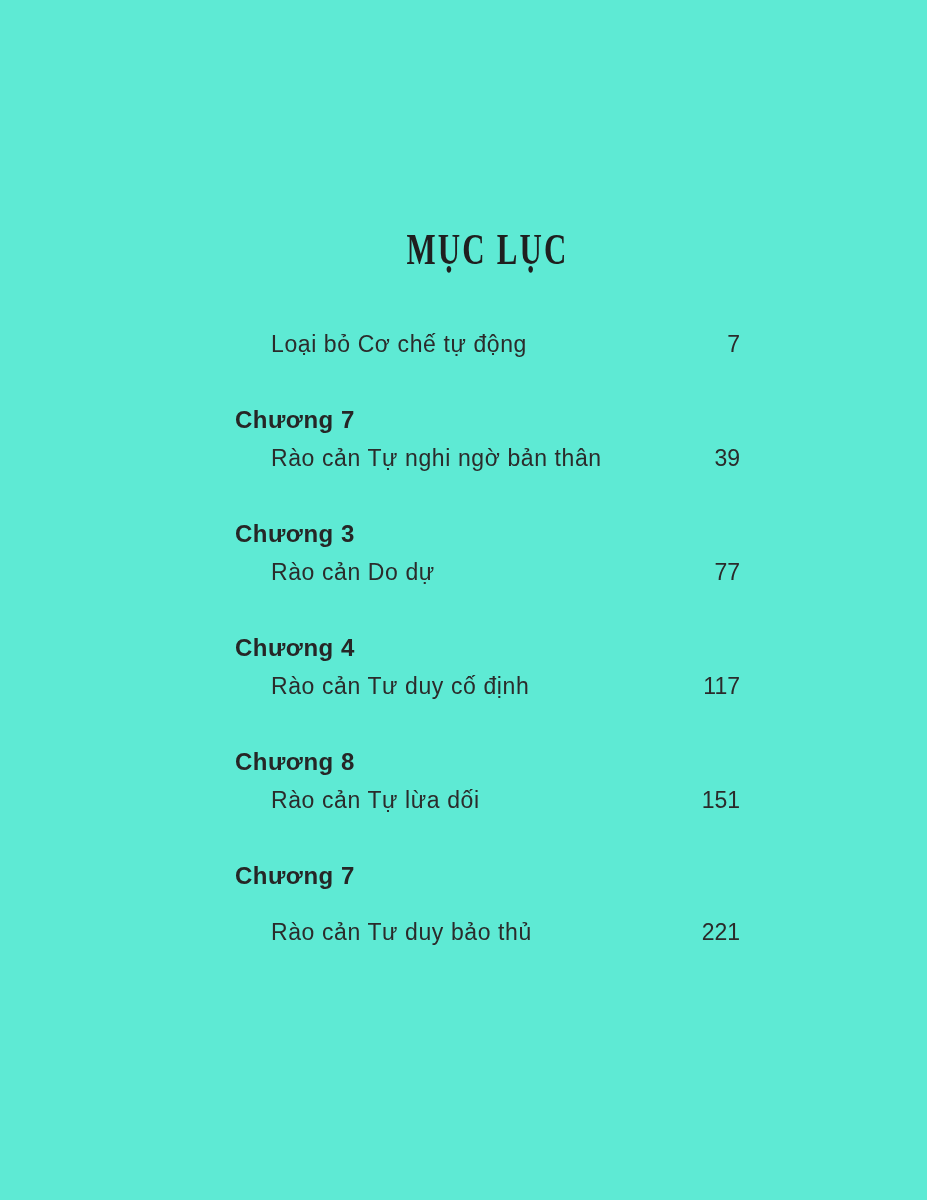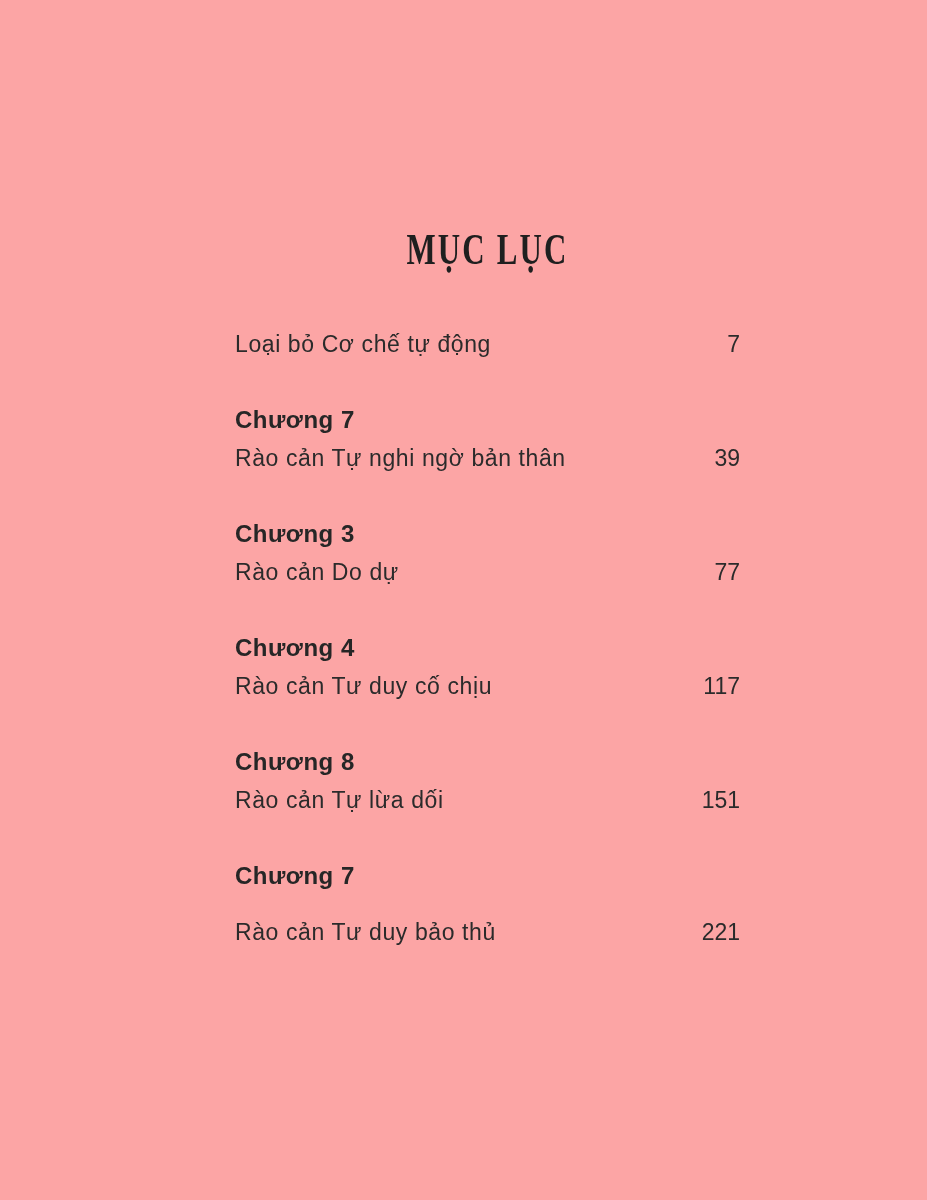--- a/index.html
+++ b/index.html
@@ -9,21 +9,21 @@
     height: 1200px;
     background: #ffffff;
     overflow: hidden;
     font-family: "Liberation Sans", sans-serif;
   }
 
   .page {
     position: relative;
     width: 927px;
     height: 1200px;
-    background: #fca5a5;
+    background: #5eead4;
   }
 
   .toc-column {
     position: absolute;
     left: 235px;
     top: 226px;
     width: 505px;
   }
 
   .toc-title {
@@ -69,20 +69,21 @@
     margin-top: 26px;
     justify-content: space-between;
   }
 
   .chapter-title {
     font-size: 23px;
     font-weight: 400;
     line-height: 30px;
     letter-spacing: 0.6px;
     color: #2b2b2b;
+    margin-left: 36px;
   }
 
   .page-number {
     font-size: 23px;
     font-weight: 400;
     line-height: 30px;
     color: #2b2b2b;
     padding-left: 20px;
   }
 </style>
@@ -113,21 +114,21 @@
       <div class="chapter-label">Chương 3</div>
       <div class="entry-row">
         <span class="chapter-title">Rào cản Do dự</span>
         <span class="page-number">77</span>
       </div>
     </div>
 
     <div class="toc-entry">
       <div class="chapter-label">Chương 4</div>
       <div class="entry-row">
-        <span class="chapter-title">Rào cản Tư duy cố chịu</span>
+        <span class="chapter-title">Rào cản Tư duy cố định</span>
         <span class="page-number">117</span>
       </div>
     </div>
 
     <div class="toc-entry">
       <div class="chapter-label">Chương 8</div>
       <div class="entry-row">
         <span class="chapter-title">Rào cản Tự lừa dối</span>
         <span class="page-number">151</span>
       </div>

